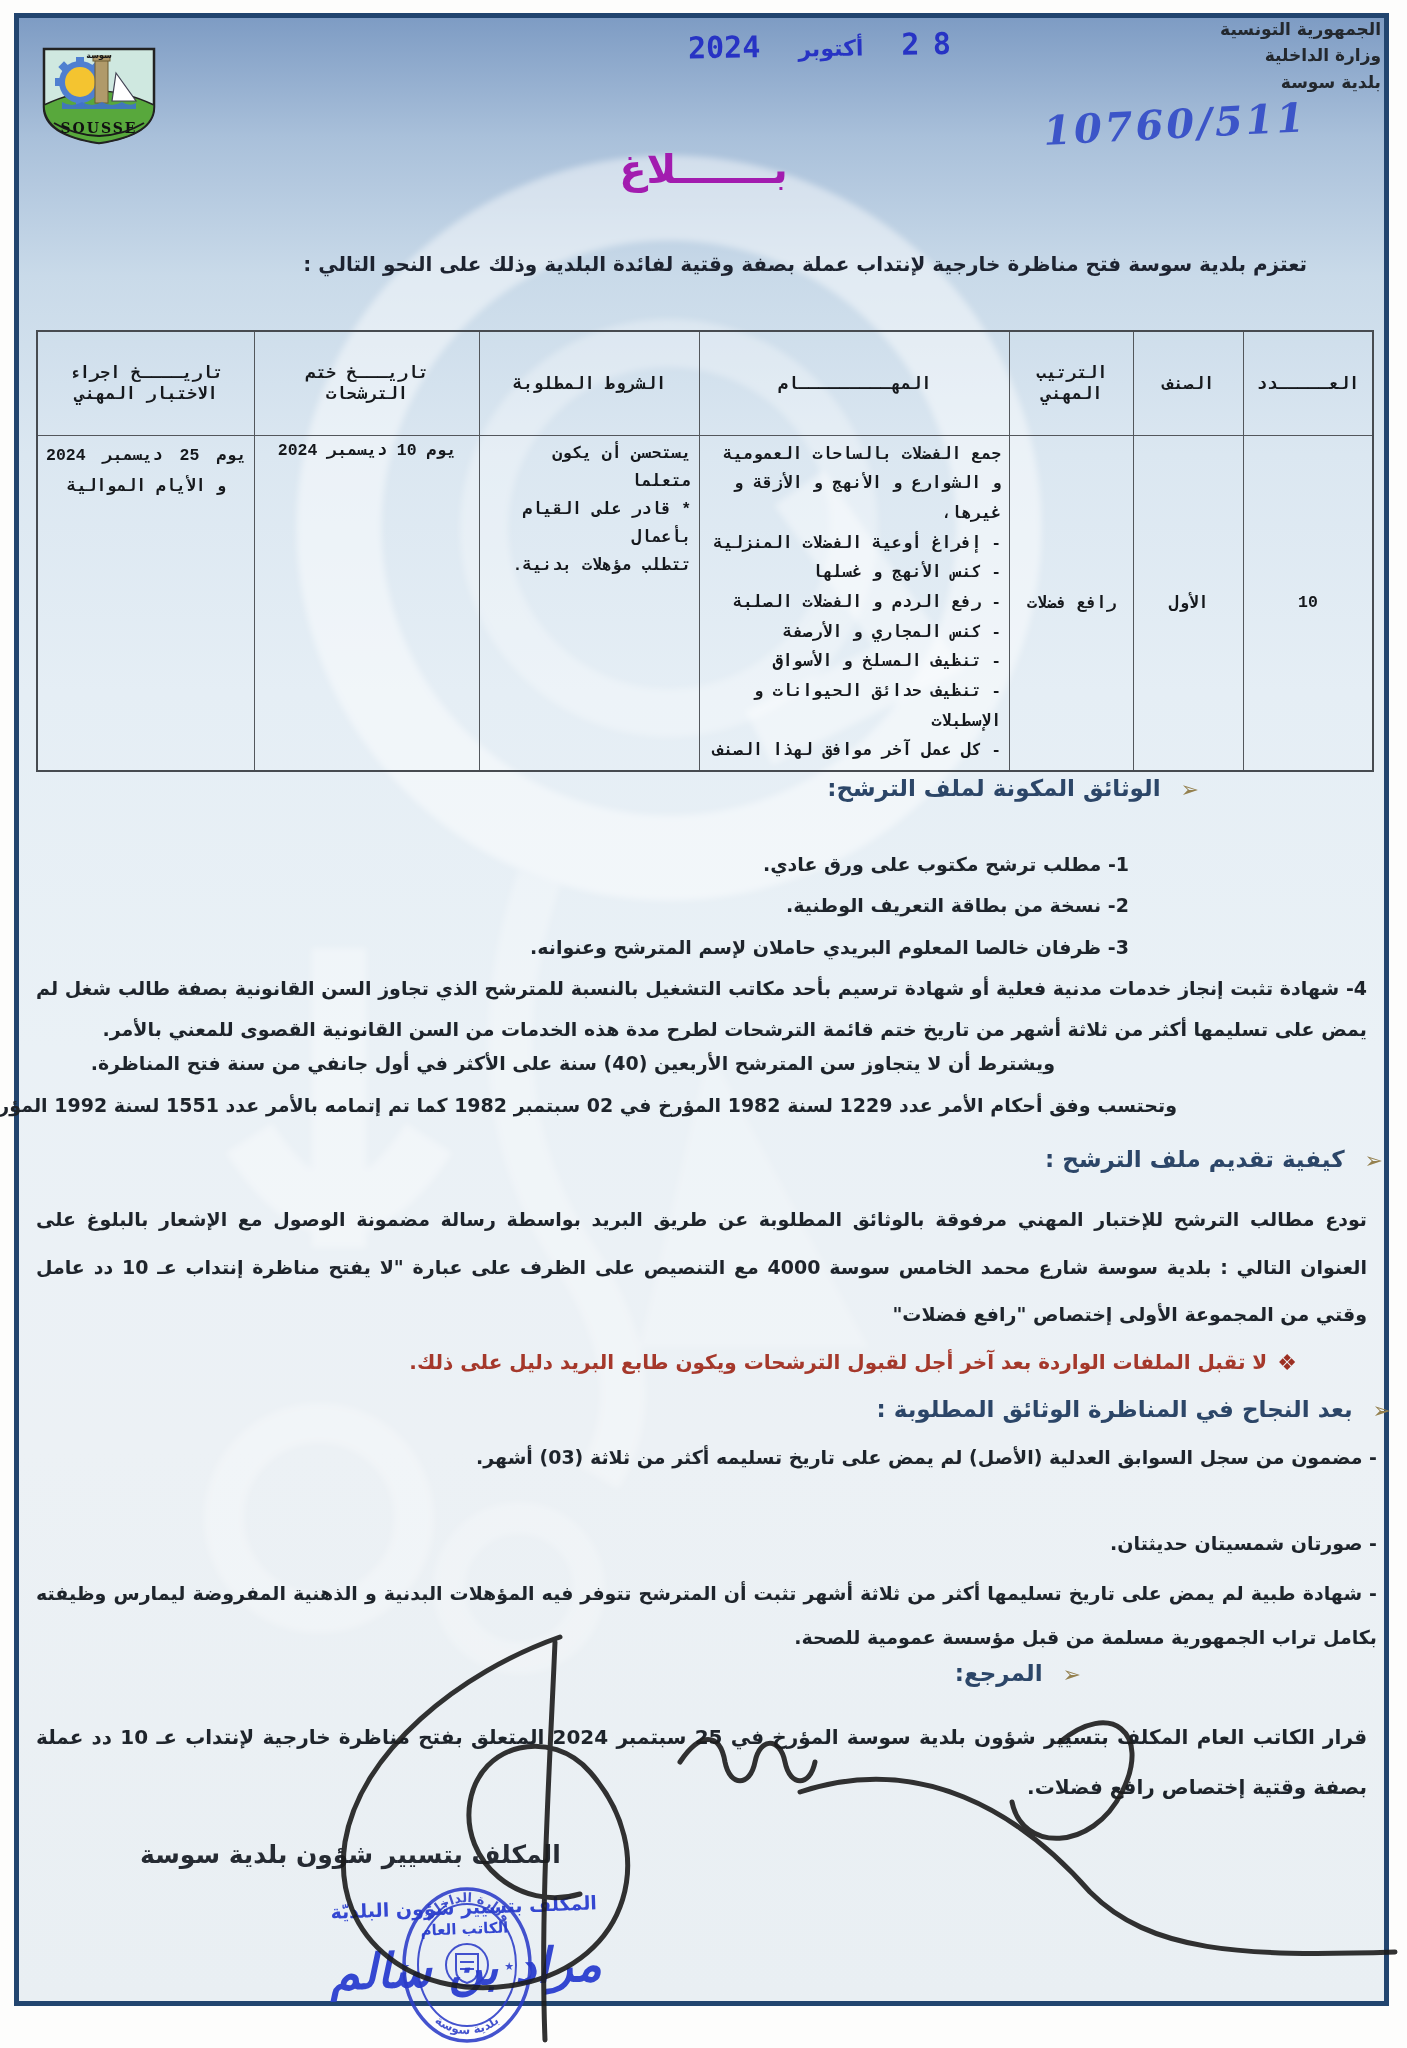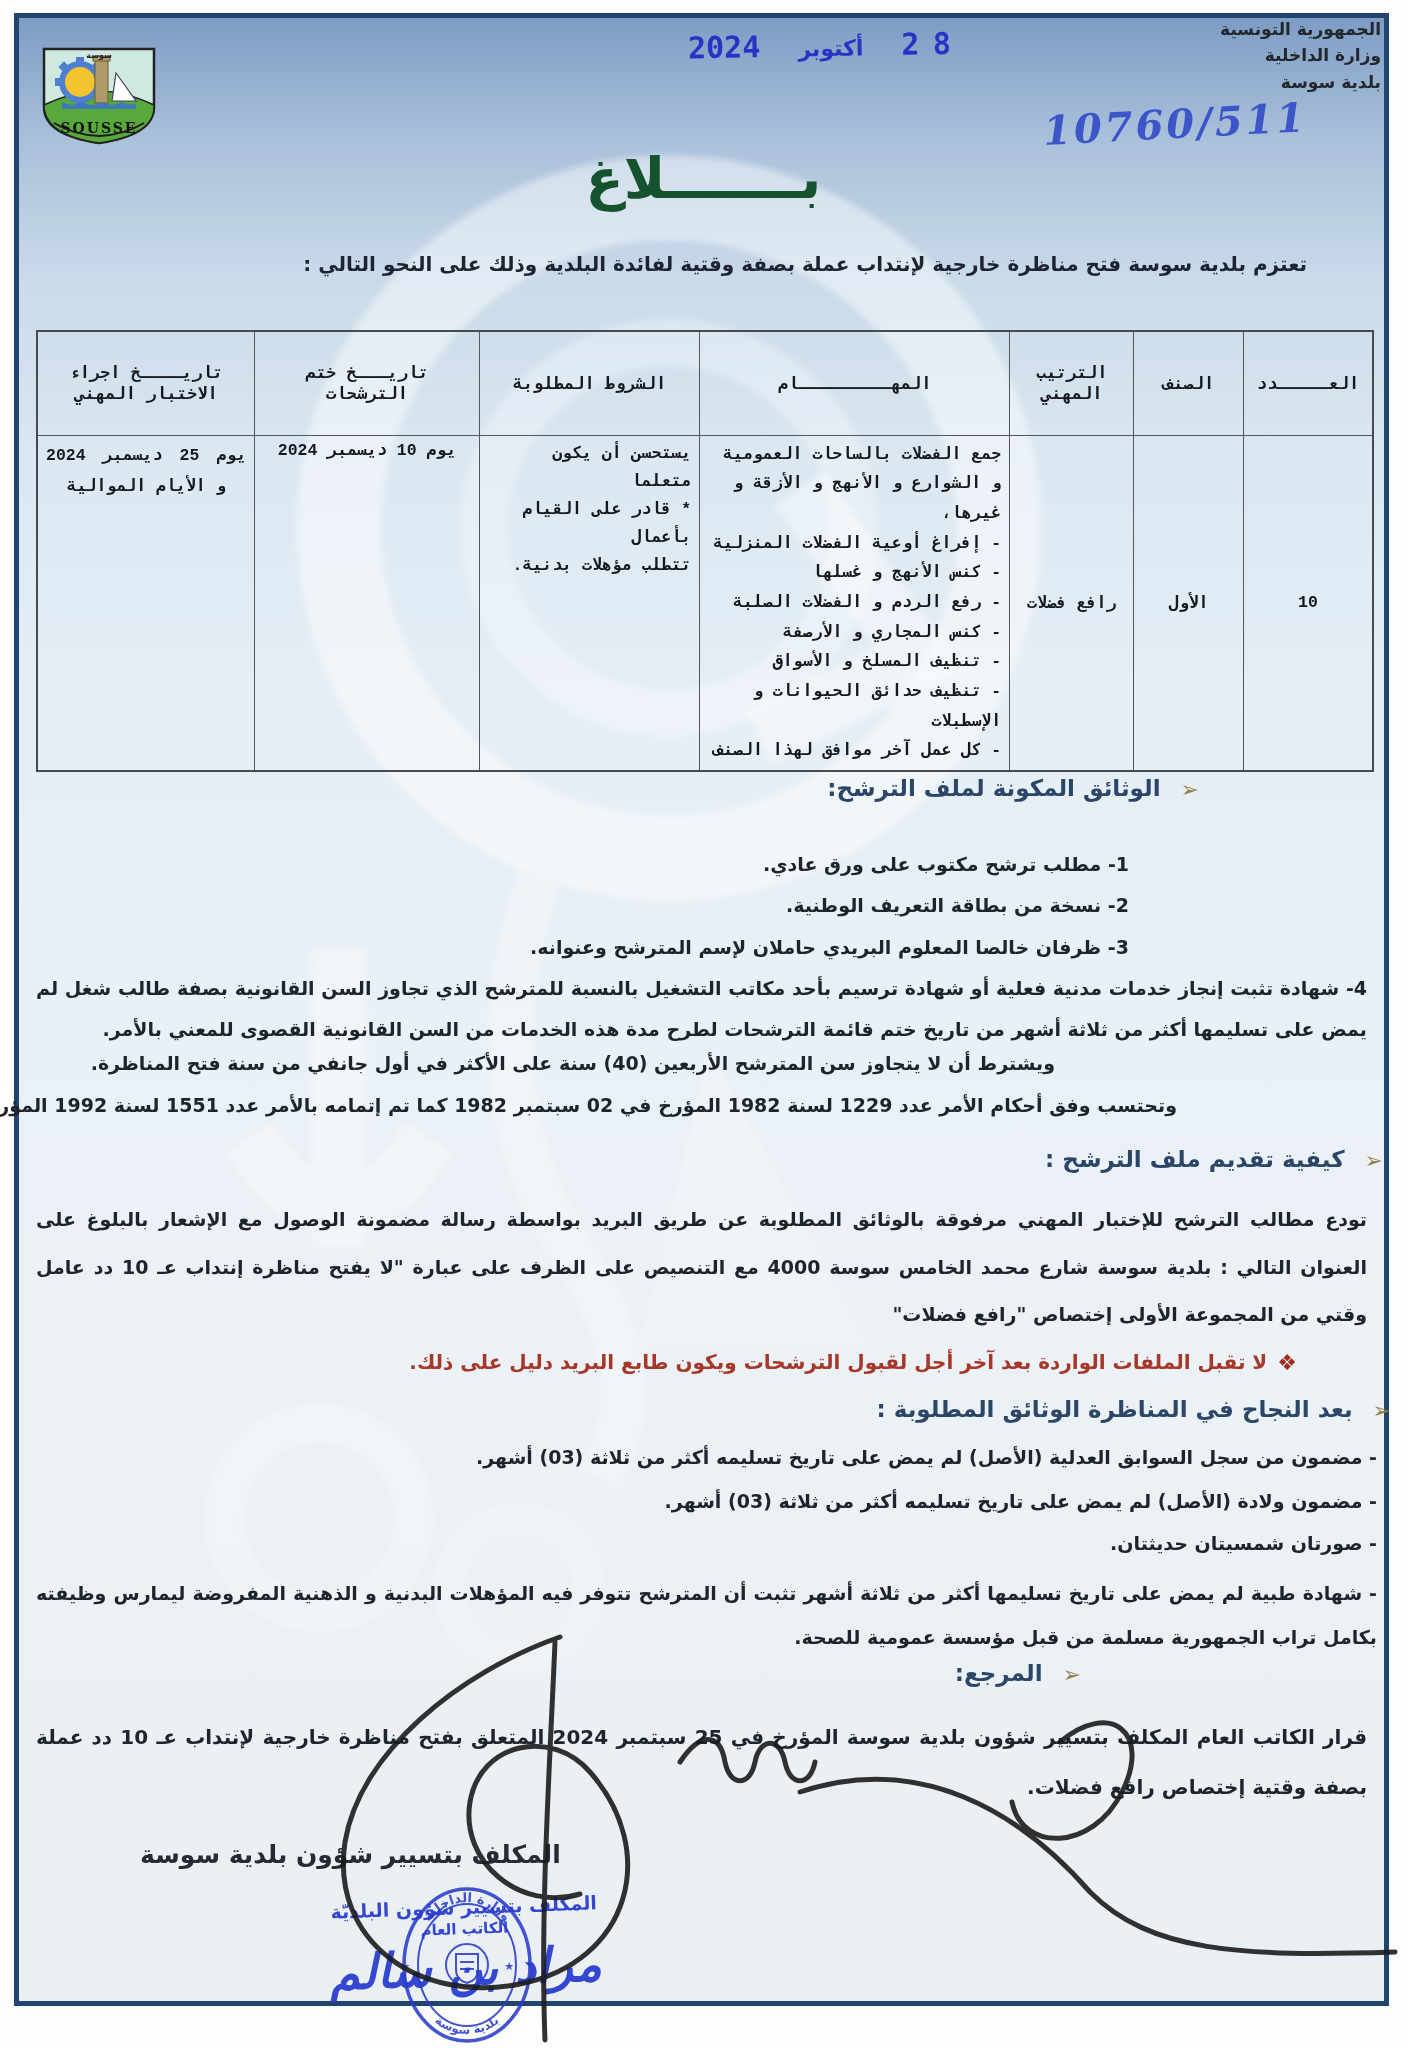--- a/index.html
+++ b/index.html
@@ -24,22 +24,22 @@
   .hdr{right:26px;top:16px;text-align:right;font-size:17px;font-weight:700;
        line-height:1.55;color:#23282e;}
   .datestamp{left:688px;top:28px;direction:ltr;display:flex;align-items:baseline;gap:38px;
        color:#2733c4;font-family:"DejaVu Sans Mono",monospace;font-weight:700;transform:rotate(-1deg);}
   .datestamp .yr{font-size:30px;} .datestamp .mo{font-size:22px;font-family:"DejaVu Sans",sans-serif;}
   .datestamp .dy{font-size:30px;letter-spacing:.45em;}
   .refnum{right:100px;top:100px;direction:ltr;color:#3c55c8;font-size:40px;
        font-family:"DejaVu Serif",serif;font-style:italic;font-weight:700;
        transform:rotate(-3deg);letter-spacing:3px;}
 
-  .title{left:0;top:146px;width:100%;text-align:center;font-size:56px;font-weight:700;
-       color:#14532d;letter-spacing:1px;}
+  .title{left:0;top:146px;width:100%;text-align:center;font-size:40px;font-weight:700;
+       color:#a21caf;letter-spacing:1px;}
   .intro{right:100px;top:252px;font-size:20px;font-weight:700;color:#1d2330;}
 
   
   table.doc{position:absolute;left:36px;top:330px;width:1338px;border-collapse:collapse;
        table-layout:fixed;border:2px solid #474b50;}
   table.doc th,table.doc td{border:1.6px solid #53575c;padding:4px 8px;box-sizing:border-box;font-family:Liberation Mono, monospace;}
   table.doc th{height:104px;font-size:17px;font-weight:700;text-align:center;vertical-align:middle;color:#16191d;}
   table.doc td{height:302px;font-size:16.5px;font-weight:700;}
   td.cmid{text-align:center;vertical-align:middle;}
   td.count{font-size:20px;}
@@ -201,21 +201,20 @@
   <div class="abs warn nowrap" style="right:110px;top:1350px;">
     <span>لا تقبل الملفات الواردة بعد آخر أجل لقبول الترشحات ويكون طابع البريد دليل على ذلك.</span>
     <span class="diam">❖</span>
   </div>
 
   <div class="abs sec-head" style="right:16px;top:1396px;">
     <span>بعد النجاح في المناظرة الوثائق المطلوبة :</span>
     <span class="arrow">➢</span>
   </div>
   <div class="abs item nowrap" style="right:30px;top:1446px;">- مضمون من سجل السوابق العدلية (الأصل) لم يمض على تاريخ تسليمه أكثر من ثلاثة (03) أشهر.</div>
-  <div class="abs item nowrap" style="right:30px;top:1490px;">- مضمون ولادة (الأصل) لم يمض على تاريخ تسليمه أكثر من ثلاثة (03) أشهر.</div>
   <div class="abs item nowrap" style="right:30px;top:1532px;">- صورتان شمسيتان حديثتان.</div>
   <div class="abs para lh23" style="right:30px;left:36px;top:1572px;">- شهادة طبية لم يمض على تاريخ تسليمها أكثر من ثلاثة أشهر تثبت أن المترشح تتوفر فيه المؤهلات البدنية و الذهنية المفروضة ليمارس وظيفته بكامل تراب الجمهورية مسلمة من قبل مؤسسة عمومية للصحة.</div>
 
   <div class="abs sec-head" style="right:326px;top:1660px;margin-left:11px;">
     <span>المرجع:</span>
     <span class="arrow">➢</span>
   </div>
   <div class="abs para lh25" style="right:40px;left:36px;top:1712px;font-size:20px;">قرار الكاتب العام المكلف بتسيير شؤون بلدية سوسة المؤرخ في 25 سبتمبر 2024 المتعلق بفتح مناظرة خارجية لإنتداب عـ 10 دد عملة بصفة وقتية إختصاص رافع فضلات.</div>
 
   <div class="abs sig-label nowrap">المكلف بتسيير شؤون بلدية سوسة</div>

